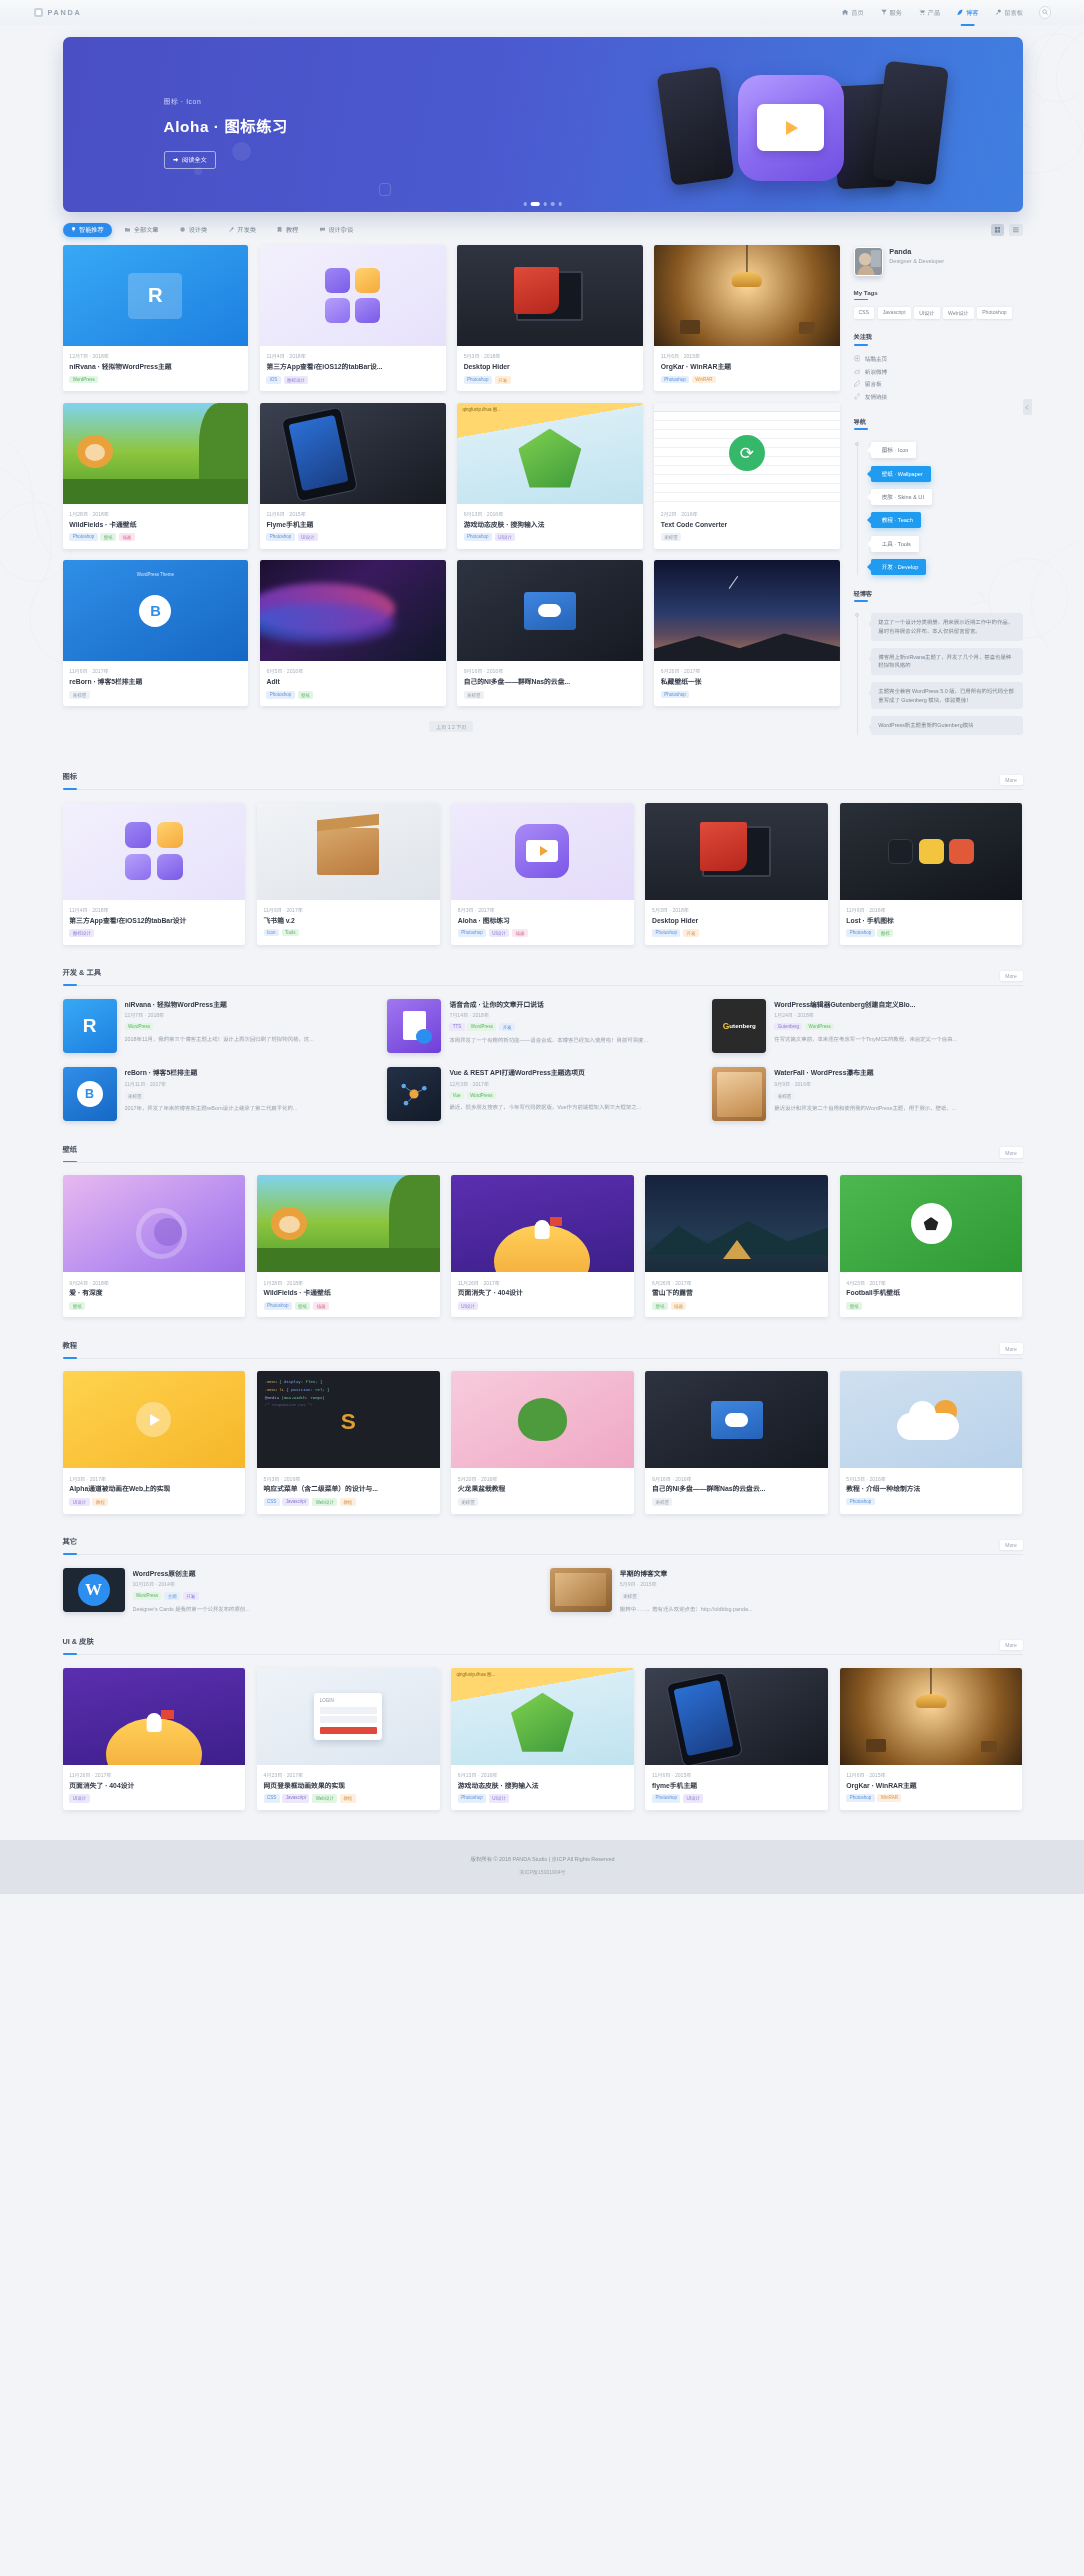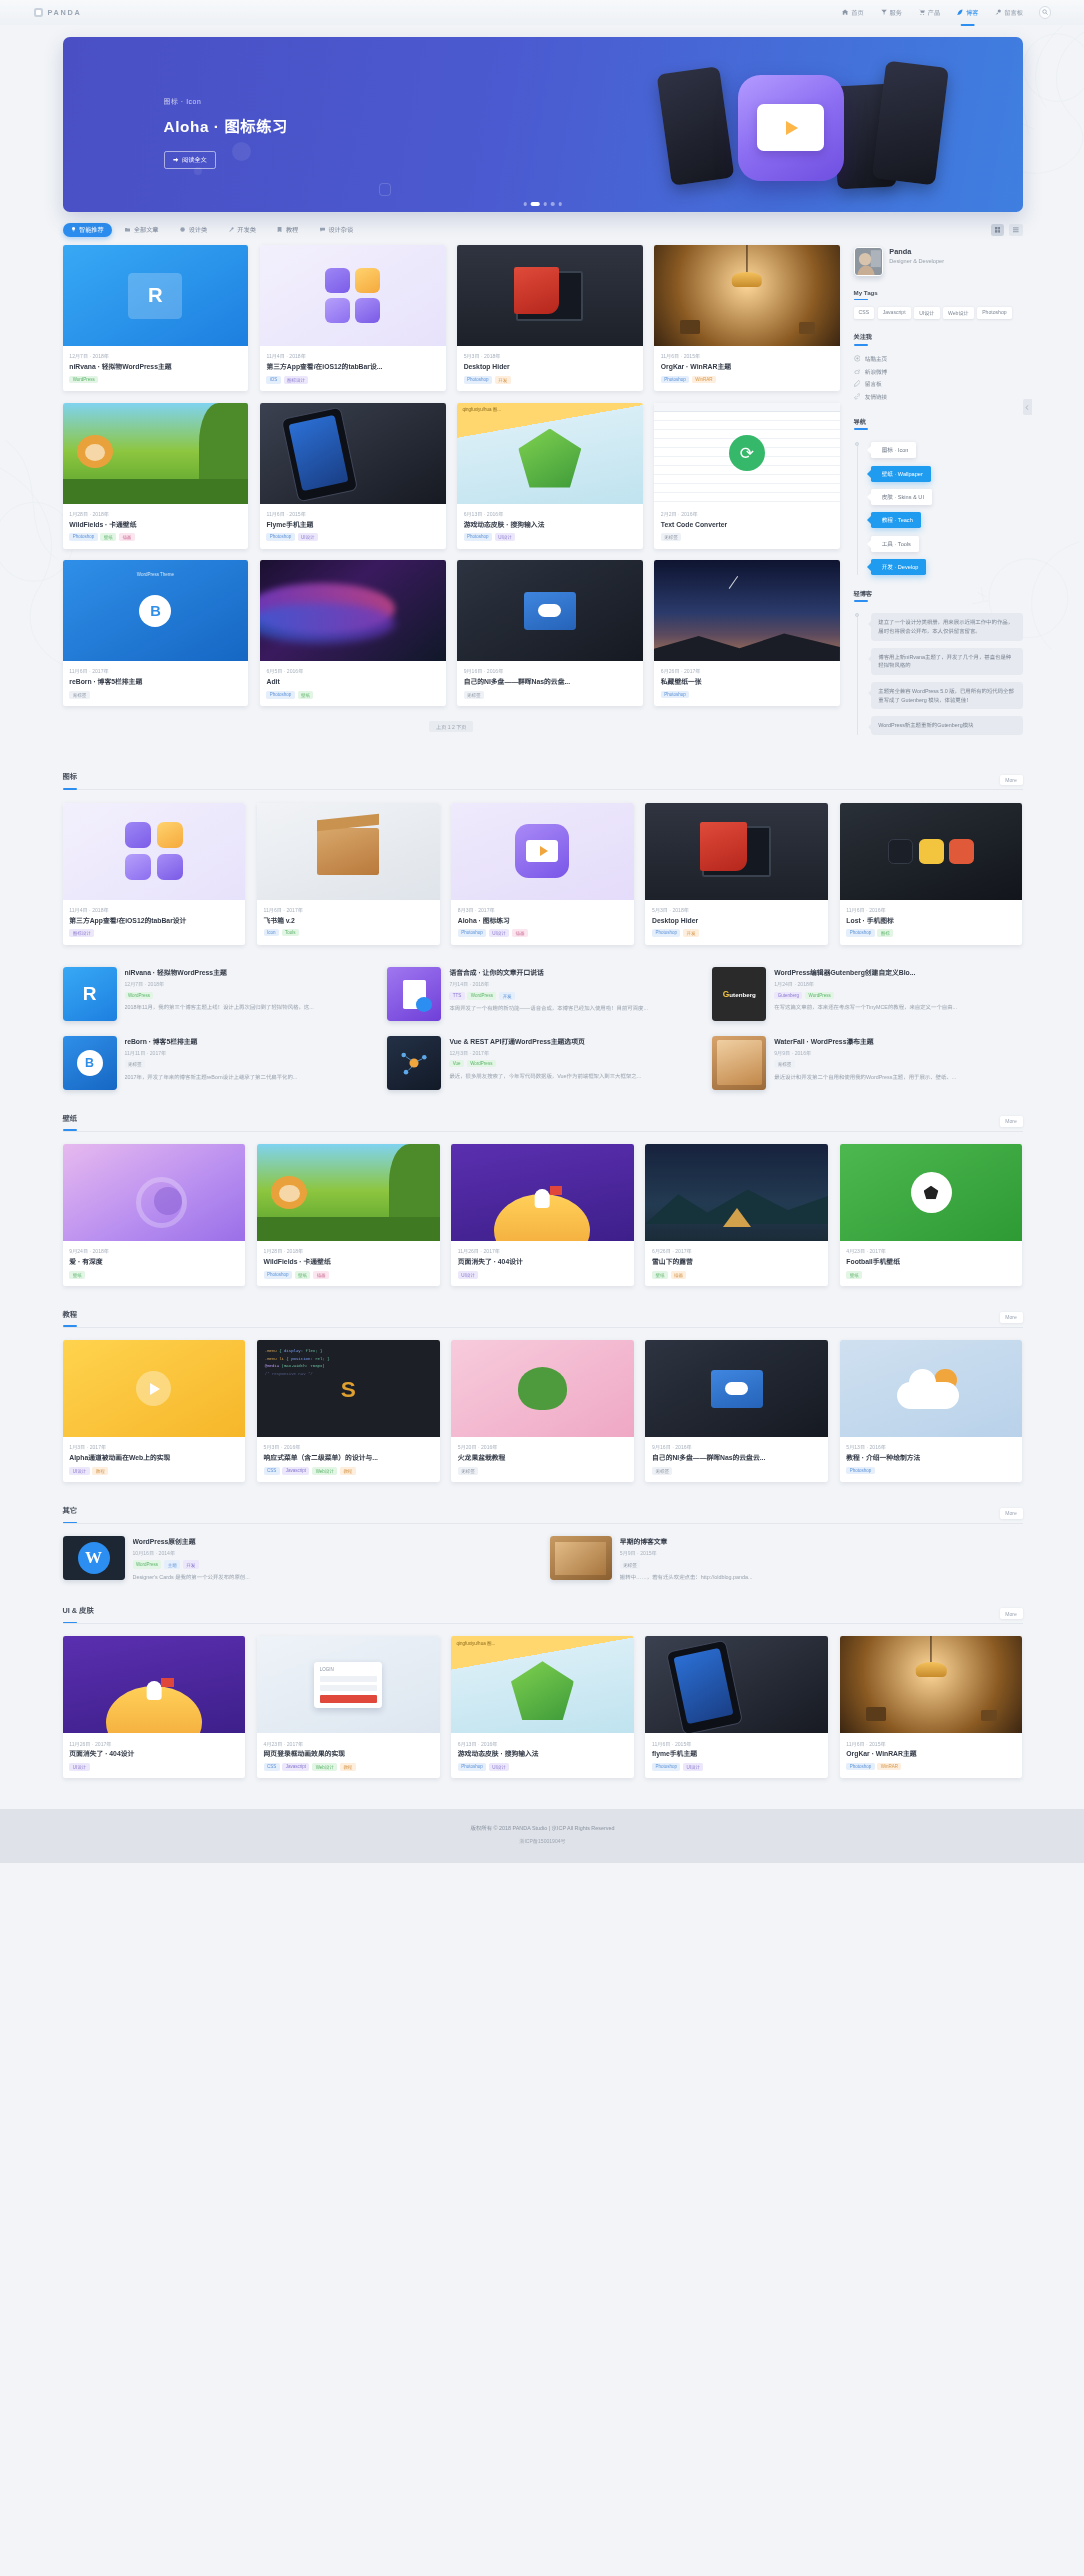--- a/index.html
+++ b/index.html
@@ -779,20 +779,24 @@
               <span class="tag blue">Photoshop</span>
               <span class="tag green">图标</span>
             </div>
           </div>
         </div>
 
       </div>
     </div>
 
     <div class="section">
+      <div class="sec-head">
+        <span class="sec-title">开发 &amp; 工具</span>
+        <span class="more">More</span>
+      </div>
       <div class="grid3">
 
         <div class="hcard">
           <div class="hthumb cent" style="background:linear-gradient(150deg,#38a9f5,#1d7fe0);color:#fff;font-size:19px;font-weight:bold;">R</div>
           <div class="hbody">
             <div class="htitle">niRvana · 轻拟物WordPress主题</div>
             <div class="hdate">12月7日 · 2018年</div>
             <div class="tags">
               <span class="tag green">WordPress</span>
             </div>

